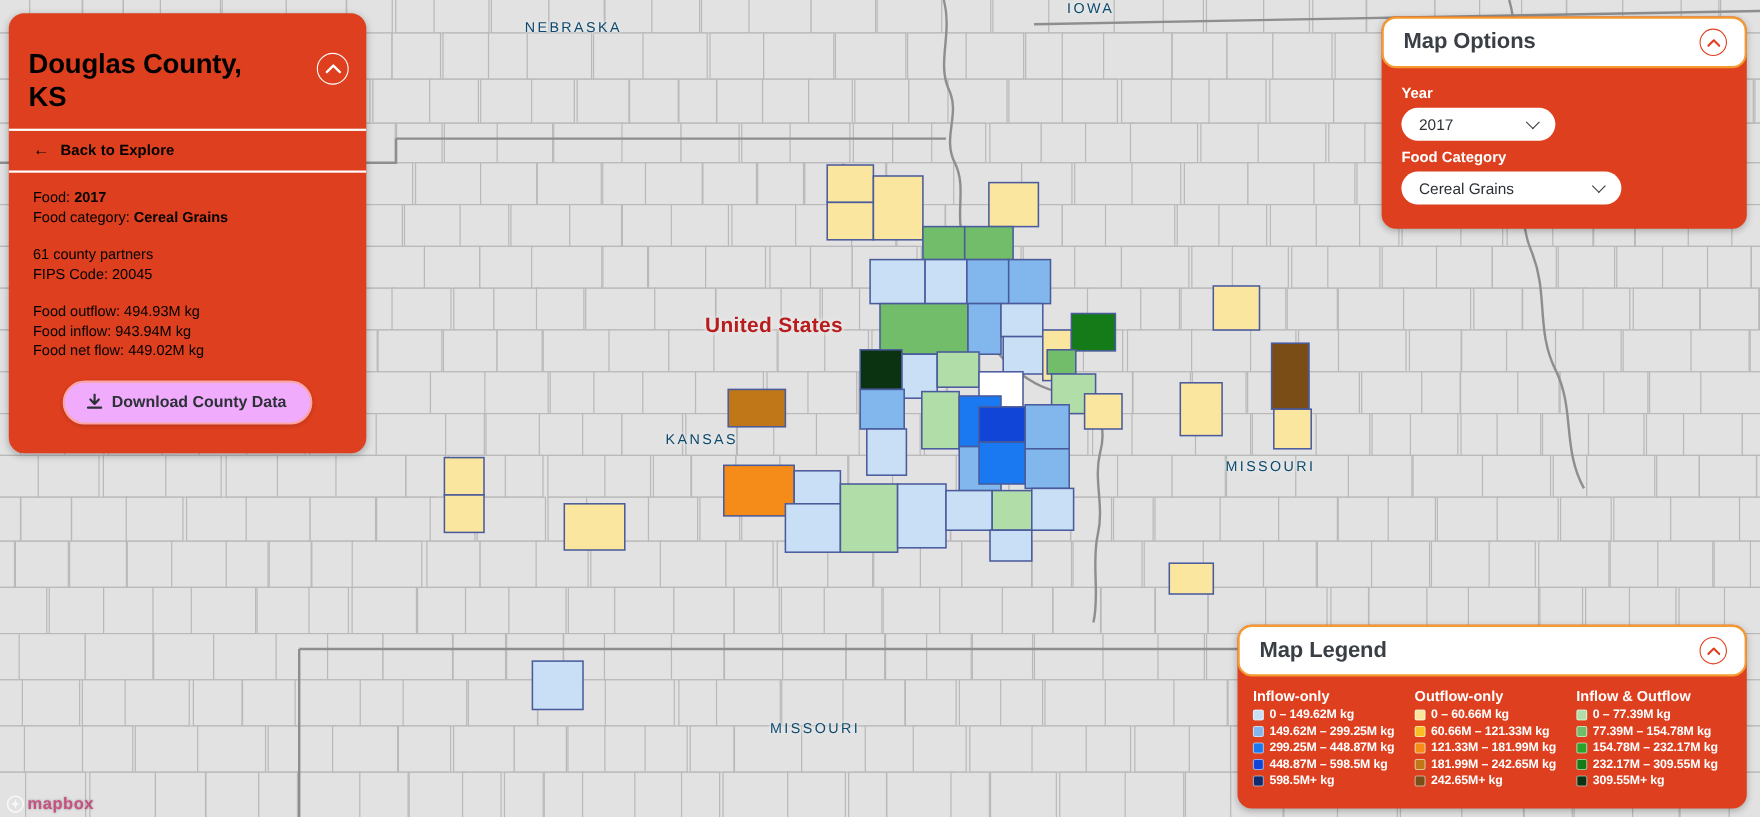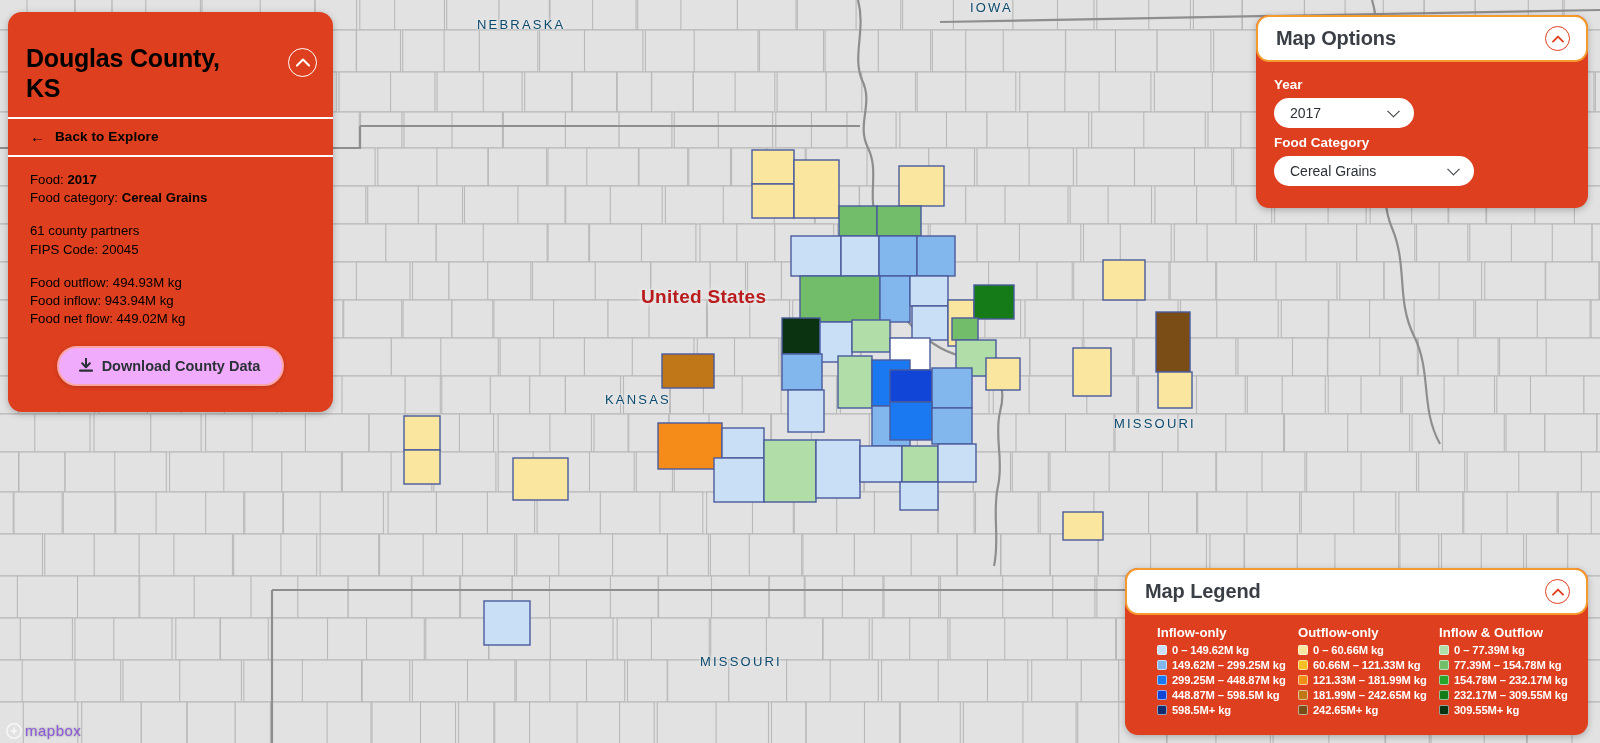--- a/index.html
+++ b/index.html
@@ -52,23 +52,23 @@
   
   #mapbox-logo {
     position: absolute;
     left: 6px; bottom: 4px;
     display: flex; align-items: center; gap: 3px;
     opacity: 0.72;
   }
   #mapbox-logo .mb-word {
     font-family: "Liberation Sans", sans-serif;
     font-size: 15px;
-    font-weight: 400;
+    font-weight: 700;
     letter-spacing: 0.5px;
-    color: #6d28d9;
+    color: #be185d;
     text-shadow: 0 0 2px #9a9a9a, 0 0 2px #9a9a9a;
   }
 
   
   #county-panel {
     position: absolute;
     left: 8px; top: 12px;
     width: 325px;
     background: #de3f1e;
     border-radius: 14px;
@@ -209,21 +209,21 @@
     position: absolute;
     right: 12px; bottom: 8px;
     width: 463px;
     border-radius: 13px;
     background: #de3f1e;
     box-shadow: 0 2px 7px rgba(0,0,0,0.25);
   }
   #legend-content {
     display: flex;
     gap: 4px;
-    padding: 10px 12px 16px 32px;
+    padding: 10px 12px 16px 14px;
   }
   .legend-col { flex: 1 1 0; min-width: 0; }
   .legend-col h3 {
     margin: 0 0 4px 0;
     font-size: 13.2px;
     font-weight: 700;
     color: #fff;
     white-space: nowrap;
   }
   .legend-item {

